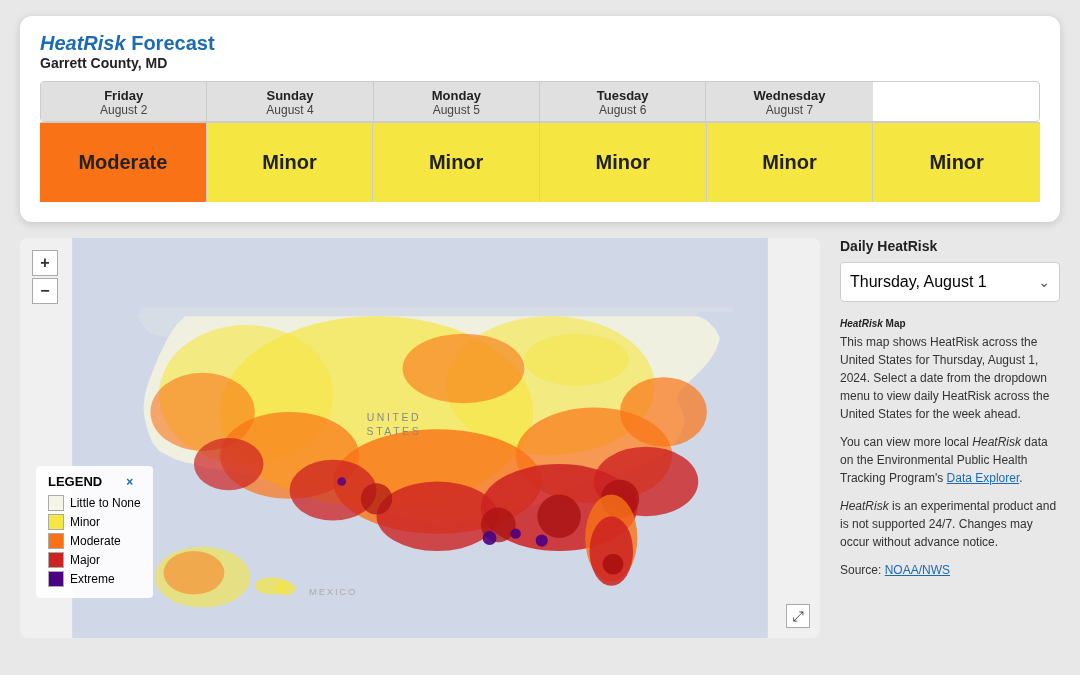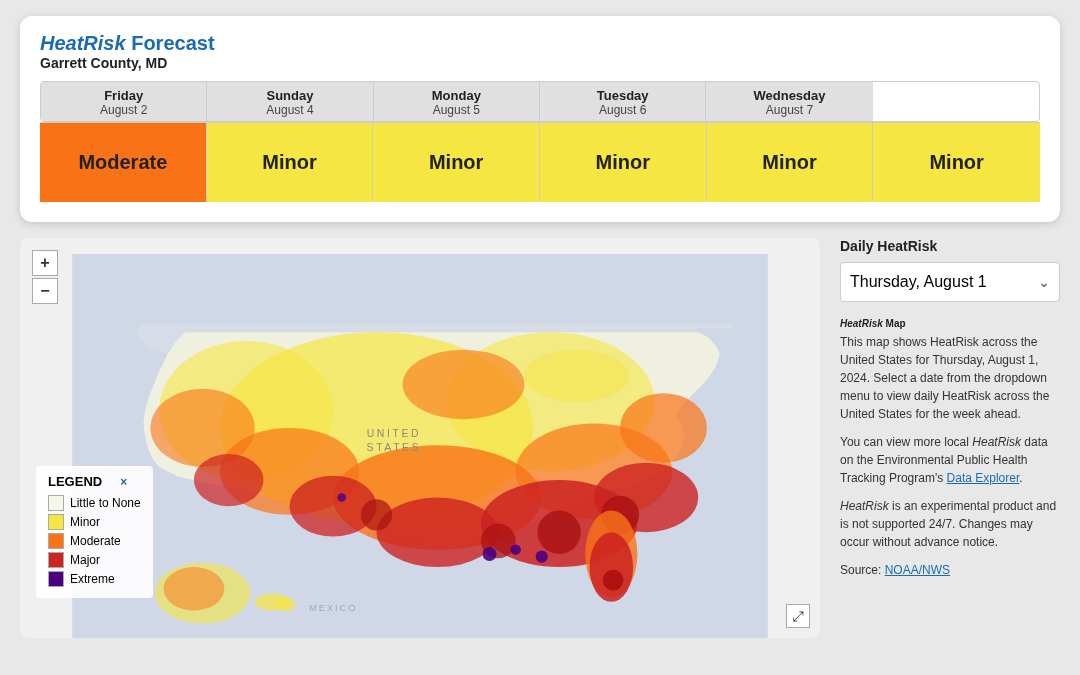--- a/index.html
+++ b/index.html
@@ -145,21 +145,21 @@
       padding: 8px 12px;
       border-radius: 4px;
       font-size: 12px;
     }
     .legend-title {
       font-weight: bold;
       font-size: 13px;
       margin-bottom: 6px;
       display: flex;
       align-items: center;
-      gap: 18px;
+      gap: 24px;
     }
     .legend-close {
       color: #1a6bb5;
       cursor: pointer;
       font-size: 12px;
     }
     .legend-item {
       display: flex;
       align-items: center;
       gap: 6px;
@@ -222,21 +222,21 @@
     }
     .panel-text em {
       font-style: italic;
     }
 
     
     .map-svg-wrapper {
       width: 100%;
       height: 100%;
       position: absolute;
-      top: 16px; left: 0;
+      top: 0; left: 0;
     }
   </style>
 </head>
 <body>
 
 <div class="forecast-card">
   <div class="forecast-title">
     <em>HeatRisk</em><span> Forecast</span>
   </div>
   <div class="forecast-subtitle">Garrett County, MD</div>

